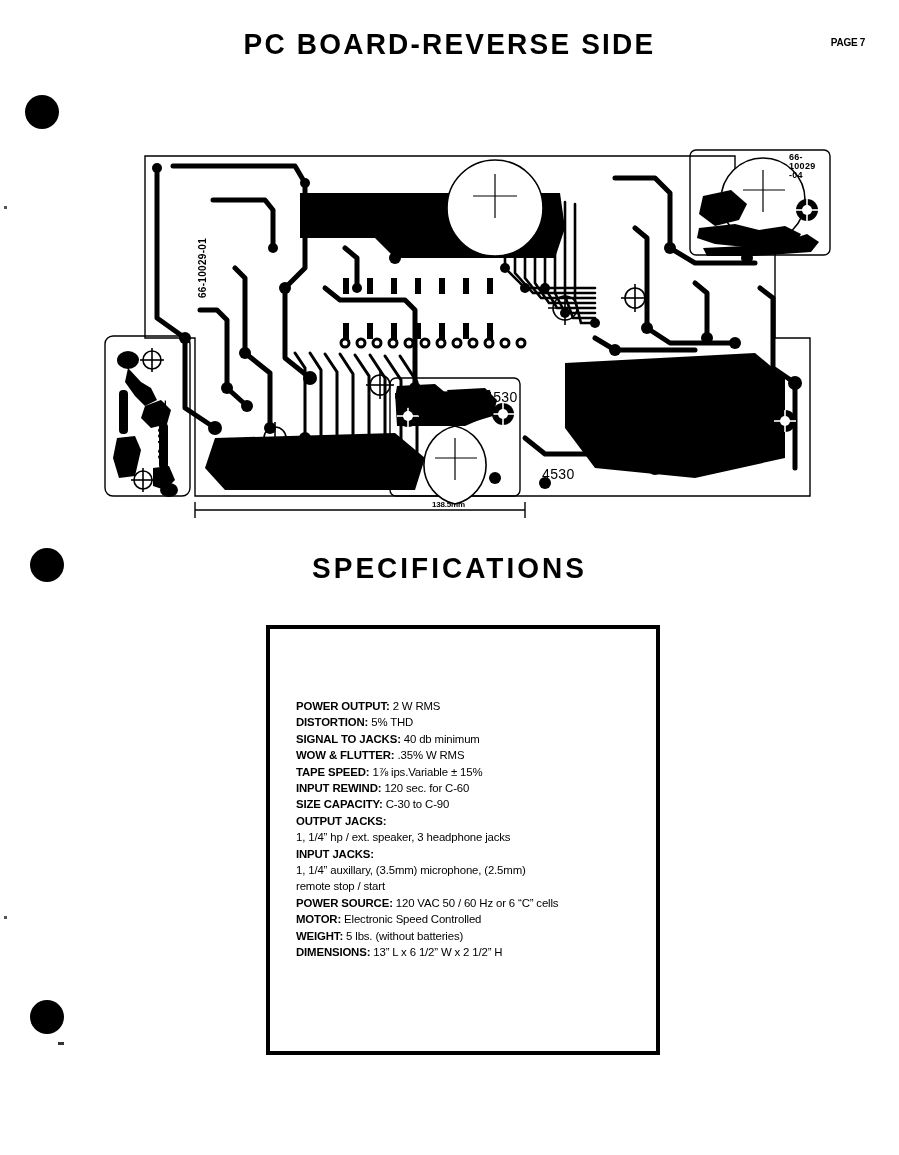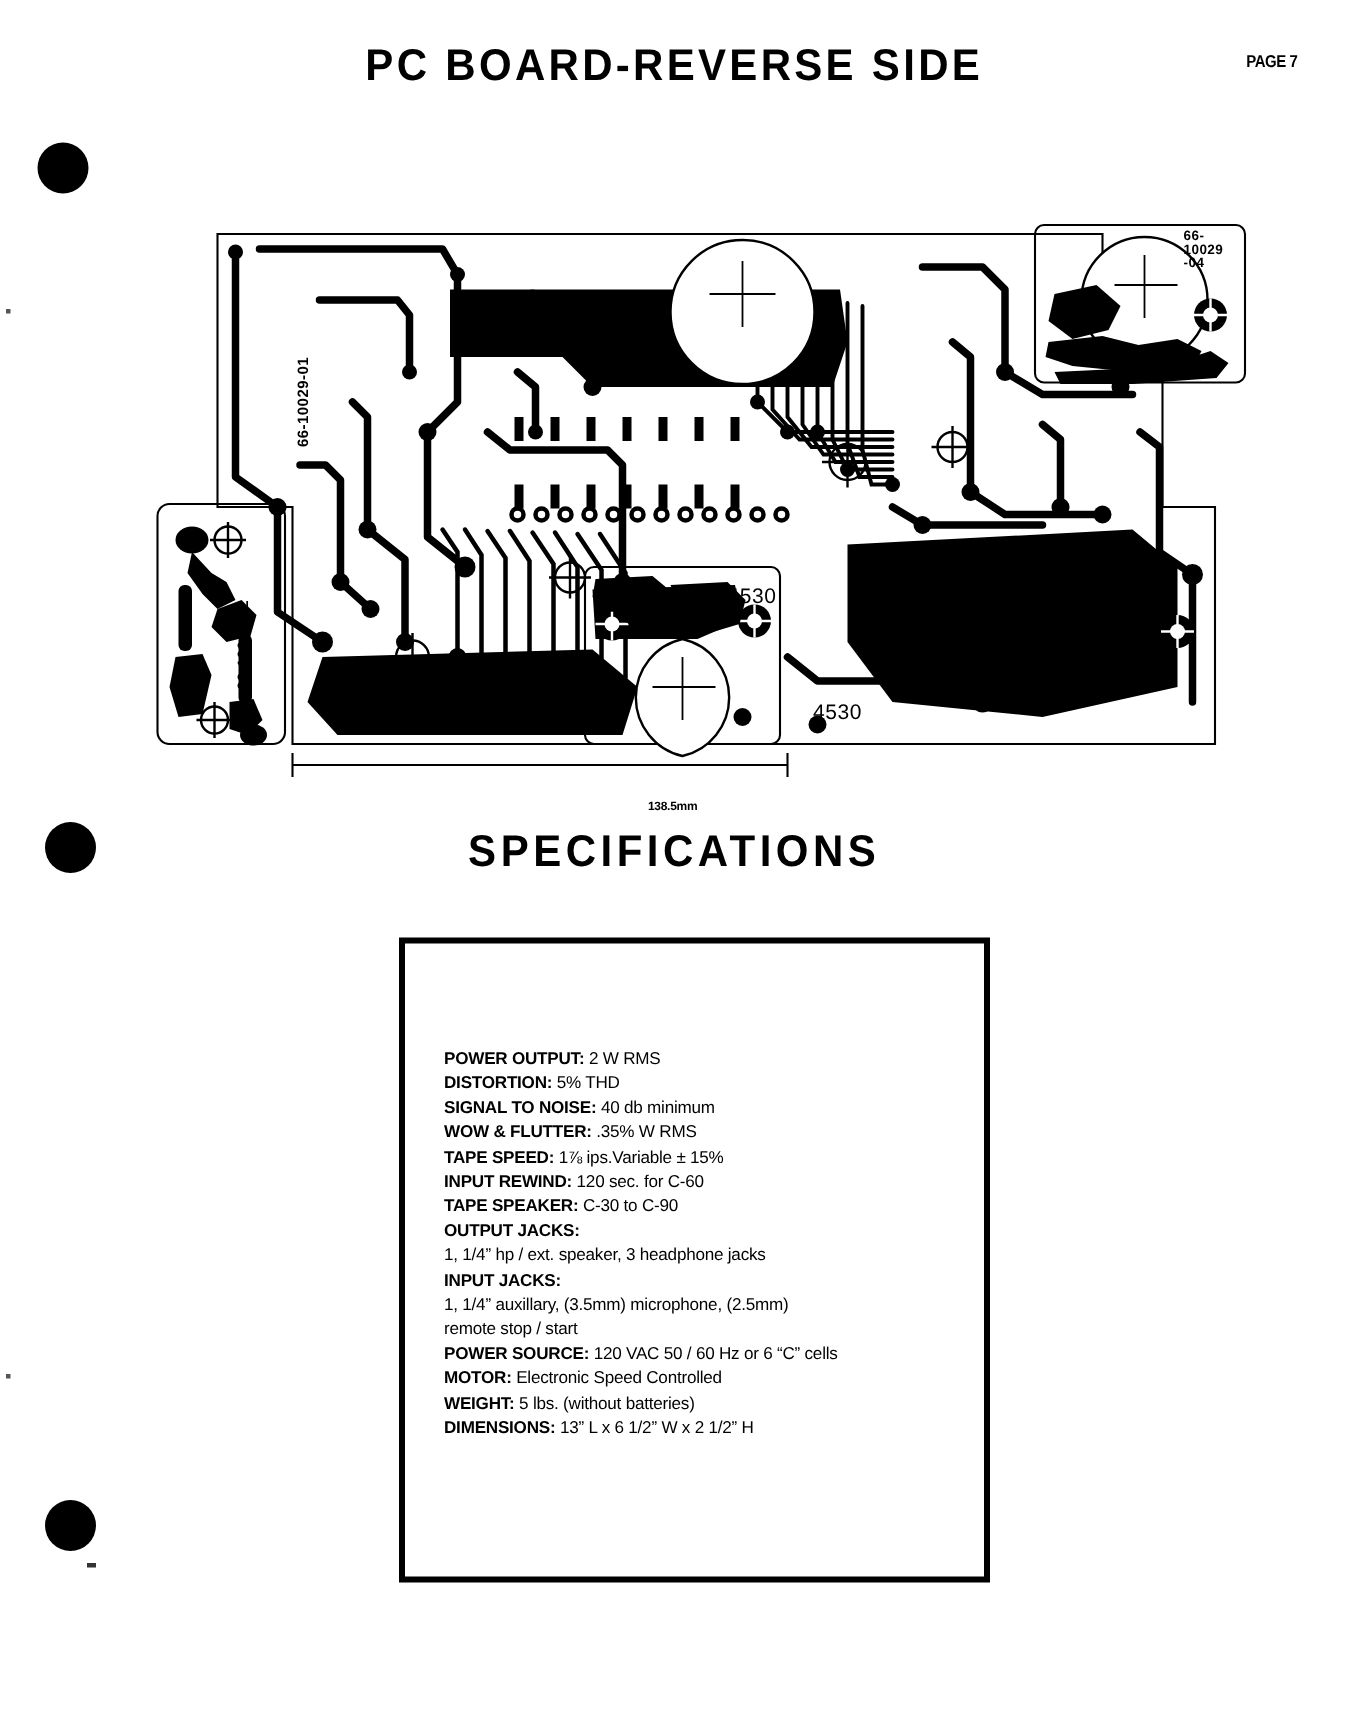--- a/index.html
+++ b/index.html
@@ -56,21 +56,20 @@
     width:740px;height:390px;
   }
   .pcb-svg{display:block;width:100%;height:100%;}
 
   .dim-label{
     position:absolute;
     left:432px;top:500px;
     font-size:8px;
     font-weight:bold;
     letter-spacing:-0.2px;
-    margin-top:33px;
   }
 
   .board-code{
     position:absolute;
     font-size:11px;
     font-weight:bold;
     font-family:"Liberation Sans", sans-serif;
     letter-spacing:0.3px;
     line-height:1.05;
     color:#000;
@@ -419,25 +418,25 @@
   <div class="num-4530 n2">4530</div>
   <div class="num-4530 n3">4530</div>
   <div class="board-code rot code-02b">4530</div>
 
   <div class="spec-title">SPECIFICATIONS</div>
   <div class="spec-box"></div>
 
   <div class="spec-list">
     <div class="spec-line"><span class="k">POWER OUTPUT:</span> <span class="v">2 W RMS</span></div>
     <div class="spec-line"><span class="k">DISTORTION:</span> <span class="v">5% THD</span></div>
-    <div class="spec-line"><span class="k">SIGNAL TO NOISE:</span> <span class="v">40 db minimum</span></div>
+    <div class="spec-line"><span class="k">SIGNAL TO JACKS:</span> <span class="v">40 db minimum</span></div>
     <div class="spec-line"><span class="k">WOW &amp; FLUTTER:</span> <span class="v">.35% W RMS</span></div>
     <div class="spec-line"><span class="k">TAPE SPEED:</span> <span class="v">1⅞ ips.Variable ± 15%</span></div>
     <div class="spec-line"><span class="k">INPUT REWIND:</span> <span class="v">120 sec. for C-60</span></div>
-    <div class="spec-line"><span class="k">TAPE SPEAKER:</span> <span class="v">C-30 to C-90</span></div>
+    <div class="spec-line"><span class="k">SIZE CAPACITY:</span> <span class="v">C-30 to C-90</span></div>
     <div class="spec-line"><span class="k">OUTPUT JACKS:</span></div>
     <div class="spec-sub">1, 1/4” hp / ext. speaker, 3 headphone jacks</div>
     <div class="spec-line"><span class="k">INPUT JACKS:</span></div>
     <div class="spec-sub">1, 1/4” auxillary, (3.5mm) microphone, (2.5mm)</div>
     <div class="spec-sub">remote stop / start</div>
     <div class="spec-line"><span class="k">POWER SOURCE:</span> <span class="v">120 VAC 50 / 60 Hz or 6 “C” cells</span></div>
     <div class="spec-line"><span class="k">MOTOR:</span> <span class="v">Electronic Speed Controlled</span></div>
     <div class="spec-line"><span class="k">WEIGHT:</span> <span class="v">5 lbs. (without batteries)</span></div>
     <div class="spec-line"><span class="k">DIMENSIONS:</span> <span class="v">13” L x 6 1/2” W x 2 1/2” H</span></div>
   </div>

